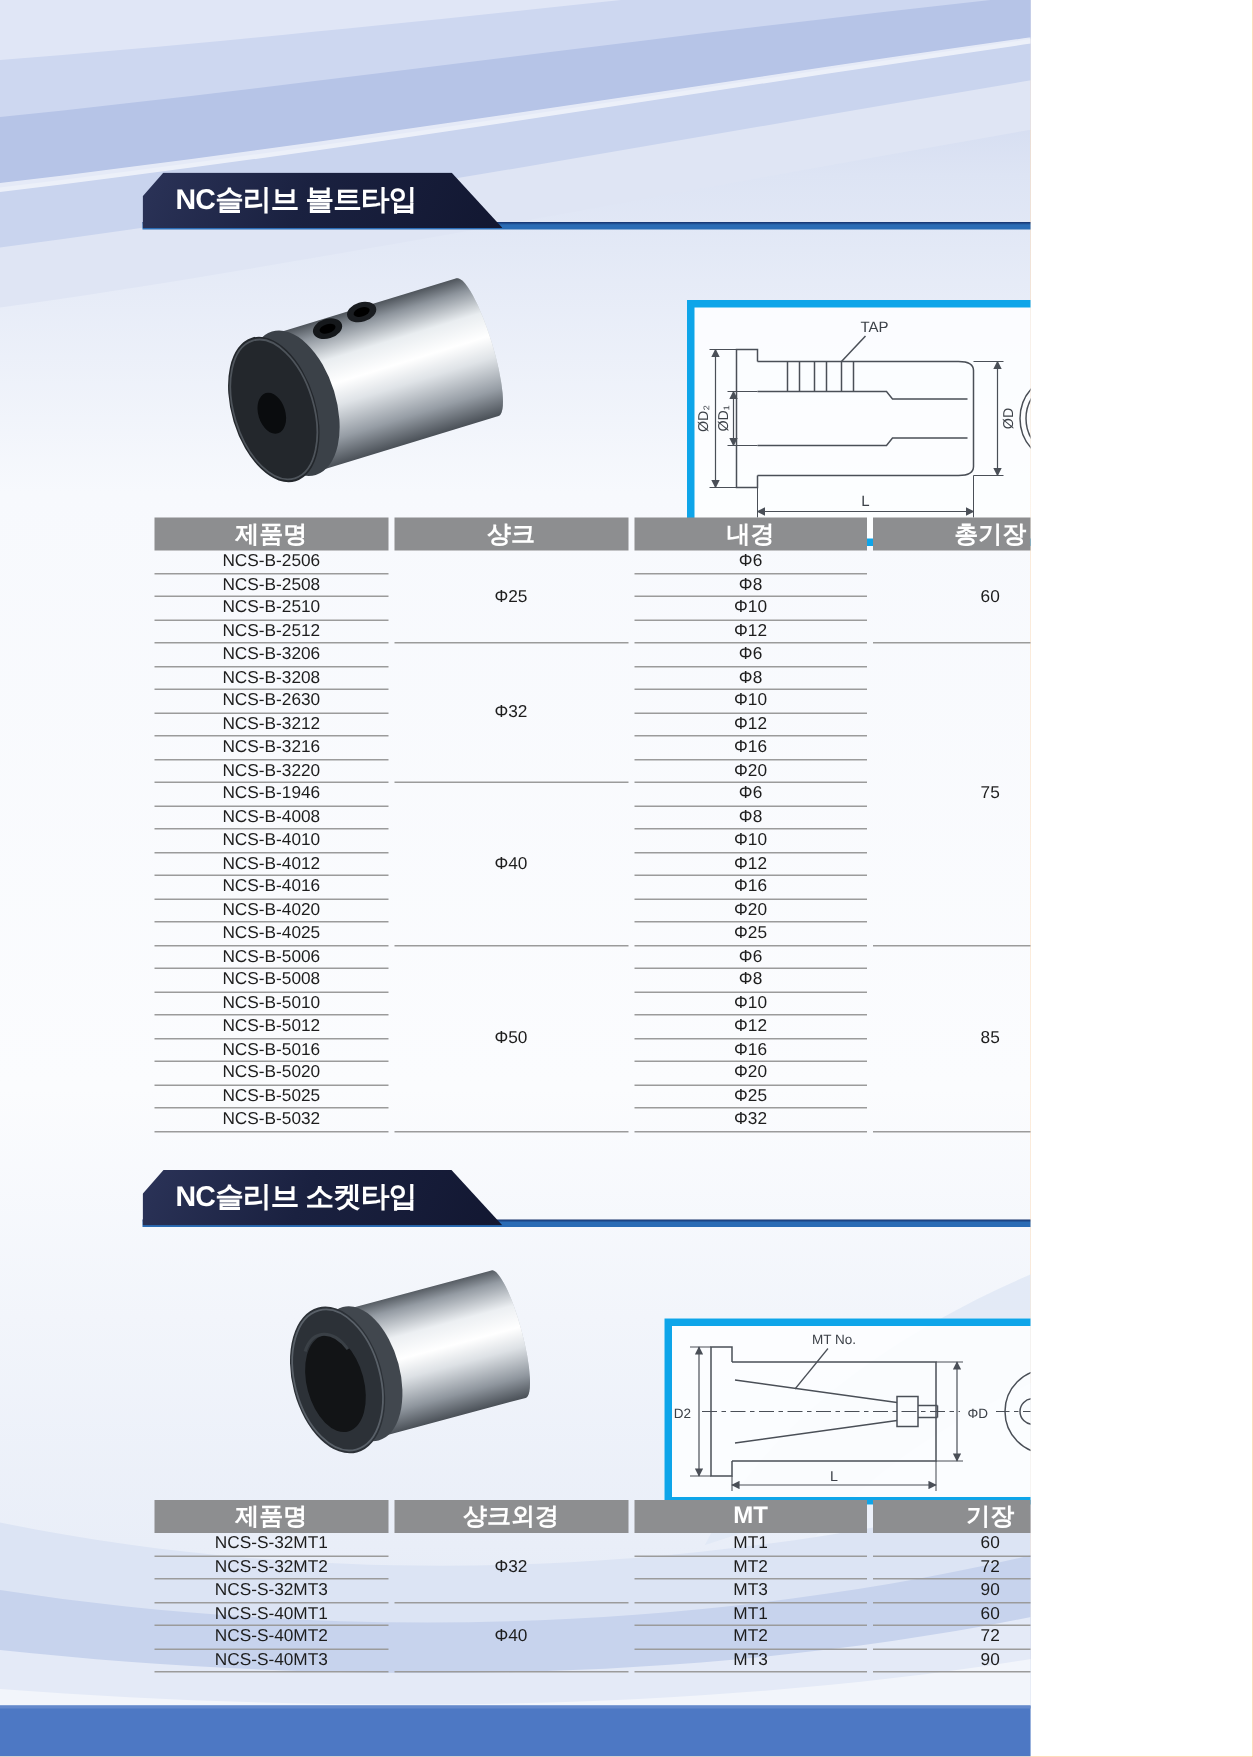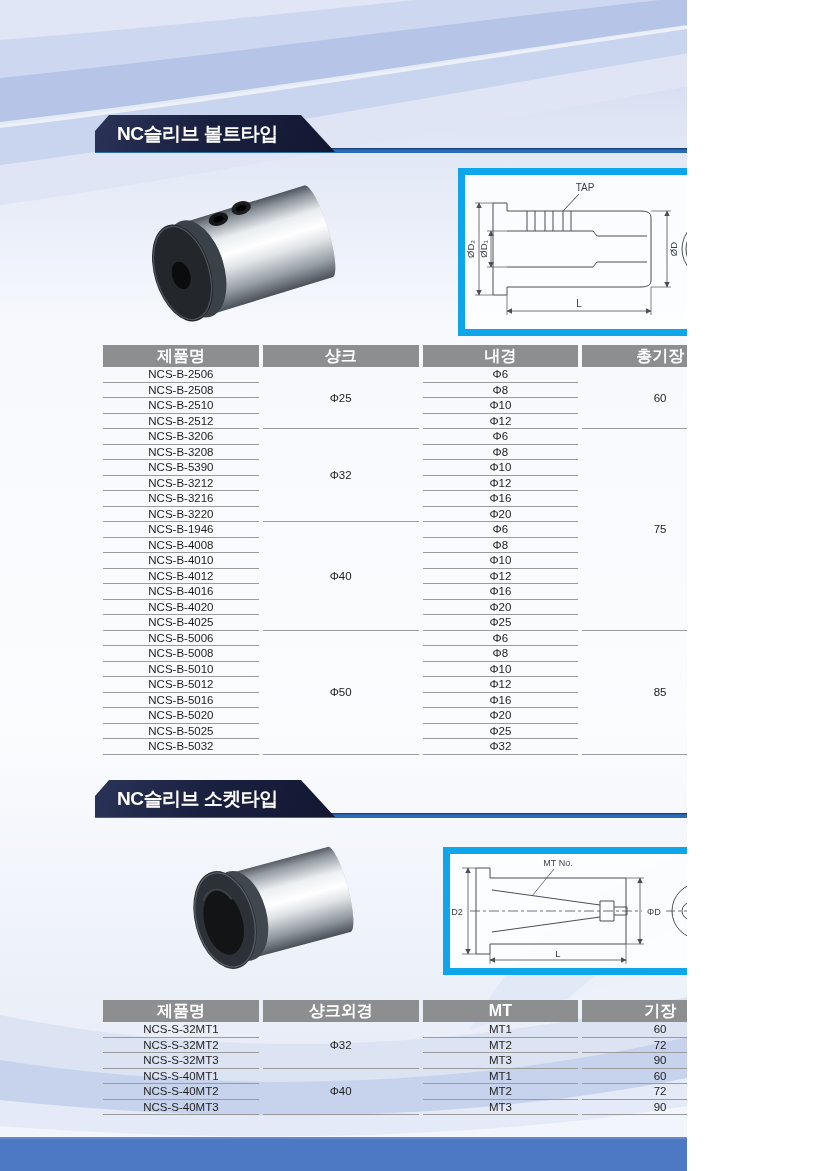--- a/index.html
+++ b/index.html
@@ -12,21 +12,21 @@
           background:linear-gradient(115deg,#2b3358 0%,#1a2140 45%,#121731 100%);
           clip-path:polygon(14px 0, 206px 0, 240px 100%, 0 100%, 0 16px);
           z-index:3;}
   .banner .t{display:block;padding-left:22px;line-height:38px;font-size:19px;font-weight:bold;letter-spacing:-0.5px;}
   .accent-line{position:absolute;left:95px;width:660px;height:5px;z-index:2;
           background:linear-gradient(to bottom,#15306b 0%,#2a6cb5 40%,#2a6cb5 100%);}
   .subtitle{position:absolute;left:345px;top:121px;width:400px;text-align:center;
           font-size:15.5px;font-weight:bold;color:#1c2a52;z-index:3;}
 
   
-  .draw-box{position:absolute;background:rgba(253,254,255,0.88);border:7px solid #0ea5e9;z-index:2;}
+  .draw-box{position:absolute;background:rgba(253,254,255,0.88);border:5px solid #0ea5e9;z-index:2;margin-top:32px;}
   svg text{font-family:"Liberation Sans",sans-serif;fill:#3c4148;}
 
   
   .photo{position:absolute;z-index:2;}
 
   
   table.spec{position:absolute;left:99px;width:643px;border-collapse:separate;border-spacing:4px 0;z-index:3;table-layout:fixed;}
   table.spec th{background:#8d8e90;color:#fff;font-size:16px;font-weight:bold;height:22px;padding:0;}
   table.spec td{font-size:11.5px;color:#1d1d1d;text-align:center;height:14.5px;line-height:14px;
                 padding:0;border-bottom:1px solid #9b9b9b;vertical-align:middle;background:transparent;}
@@ -165,21 +165,21 @@
           <td>NCS-B-3206</td>
           <td rowspan="6">Φ32</td>
           <td>Φ6</td>
           <td rowspan="13">75</td>
         </tr>
         <tr>
           <td>NCS-B-3208</td>
           <td>Φ8</td>
         </tr>
         <tr>
-          <td>NCS-B-5390</td>
+          <td>NCS-B-2630</td>
           <td>Φ10</td>
         </tr>
         <tr>
           <td>NCS-B-3212</td>
           <td>Φ12</td>
         </tr>
         <tr>
           <td>NCS-B-3216</td>
           <td>Φ16</td>
         </tr>

